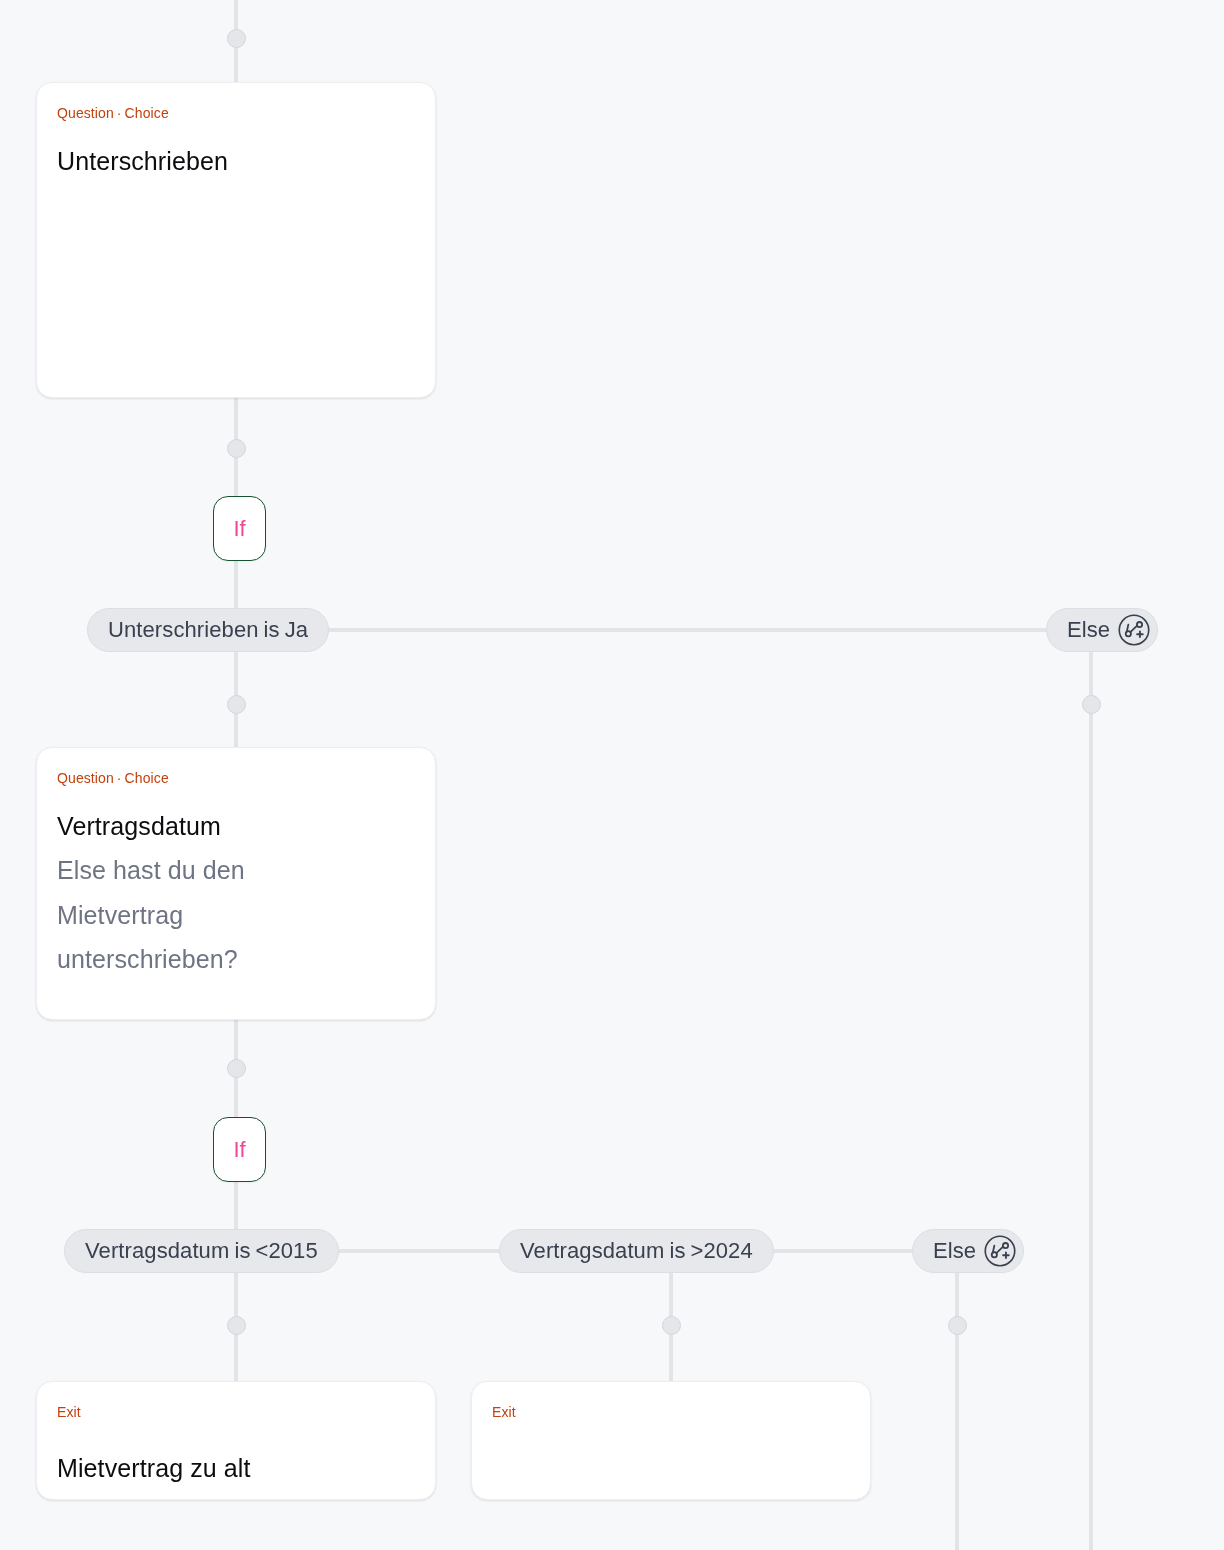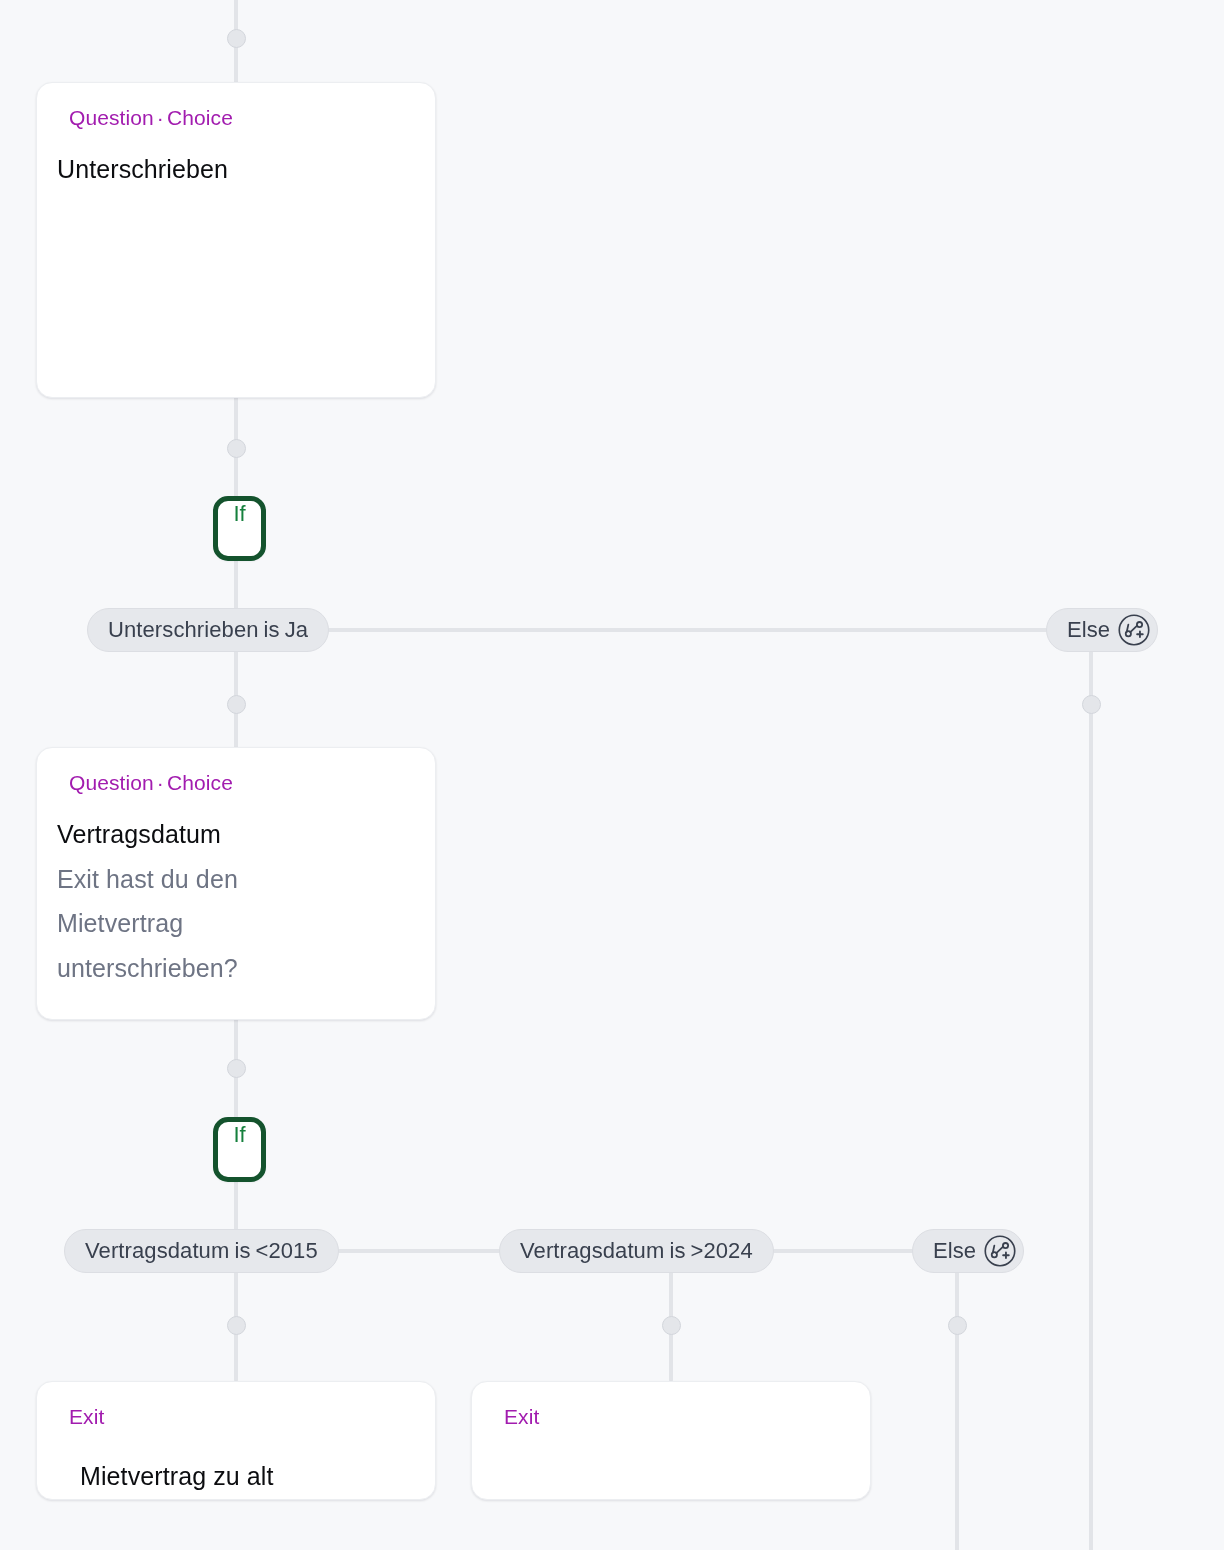--- a/index.html
+++ b/index.html
@@ -46,56 +46,56 @@
   .card {
     position: absolute;
     background: #ffffff;
     border: 1px solid #eceef1;
     border-radius: 16px;
     box-sizing: border-box;
     box-shadow: 0 1px 2px rgba(16,24,40,.05), 0 1px 3px rgba(16,24,40,.06);
     padding: 22px 20px 18px 20px;
   }
   .card-kind {
-    font-size: 21px;
+    font-size: 14px;
     line-height: 1.25;
-    color: #a21caf;
-    letter-spacing: .1px;
-    margin: 0 0 22px 12px;
+    color: #c2410c;
+    letter-spacing: .1px;
+    margin: 0 0 22px 0;
   }
   .card-kind .sep { padding: 0 3px; }
   .card-title {
     font-size: 25px;
     line-height: 1.3;
     color: #0c0d10;
     margin: 0 0 6px 0;
     letter-spacing: .1px;
   }
   .card-desc {
     font-size: 25px;
     line-height: 1.78;
     color: #6e7484;
     margin: 0;
     letter-spacing: .1px;
   }
   .card.exit .card-kind { margin-bottom: 30px; }
-  .card.exit .card-title { margin-bottom: 0; margin-left: 23px; }
+  .card.exit .card-title { margin-bottom: 0; }
 
   
   .if-badge {
     position: absolute;
     background: #ffffff;
-    border: 5px solid #14532d;
+    border: 1px solid #14532d;
     border-radius: 15px;
     box-sizing: border-box;
     display: flex;
-    align-items: flex-start;
+    align-items: center;
     justify-content: center;
     font-size: 22px;
-    color: #15803d;
+    color: #ec4899;
     box-shadow: 0 1px 2px rgba(16,24,40,.04);
   }
 
   
   .pill {
     position: absolute;
     display: flex;
     align-items: center;
     background: #e6e8ec;
     border: 1px solid #dcdee3;
@@ -188,21 +188,21 @@
         <path d="M16.2 13.0 V17.0 M14.2 15.0 H18.2" stroke="#39404e" stroke-width="1.3" stroke-linecap="round"></path>
       </svg>
     </span>
   </div>
 
   <div class="card" style="left:36px; top:747px; width:400px; height:273px;">
     <div class="card-kind">
       <span>Question</span><span class="sep">·</span><span>Choice</span>
     </div>
     <div class="card-title">Vertragsdatum</div>
-    <div class="card-desc" style="max-width:280px;">Exit hast du den Mietvertrag unterschrieben?</div>
+    <div class="card-desc" style="max-width:280px;">Else hast du den Mietvertrag unterschrieben?</div>
   </div>
 
   <div class="if-badge" style="left:213px; top:1117px; width:53px; height:65px;">
     <span>If</span>
   </div>
 
   <div class="pill" style="left:64px; top:1229px;">
     <span>Vertragsdatum</span>
     <span class="op">is</span>
     <span>&lt;2015</span>

